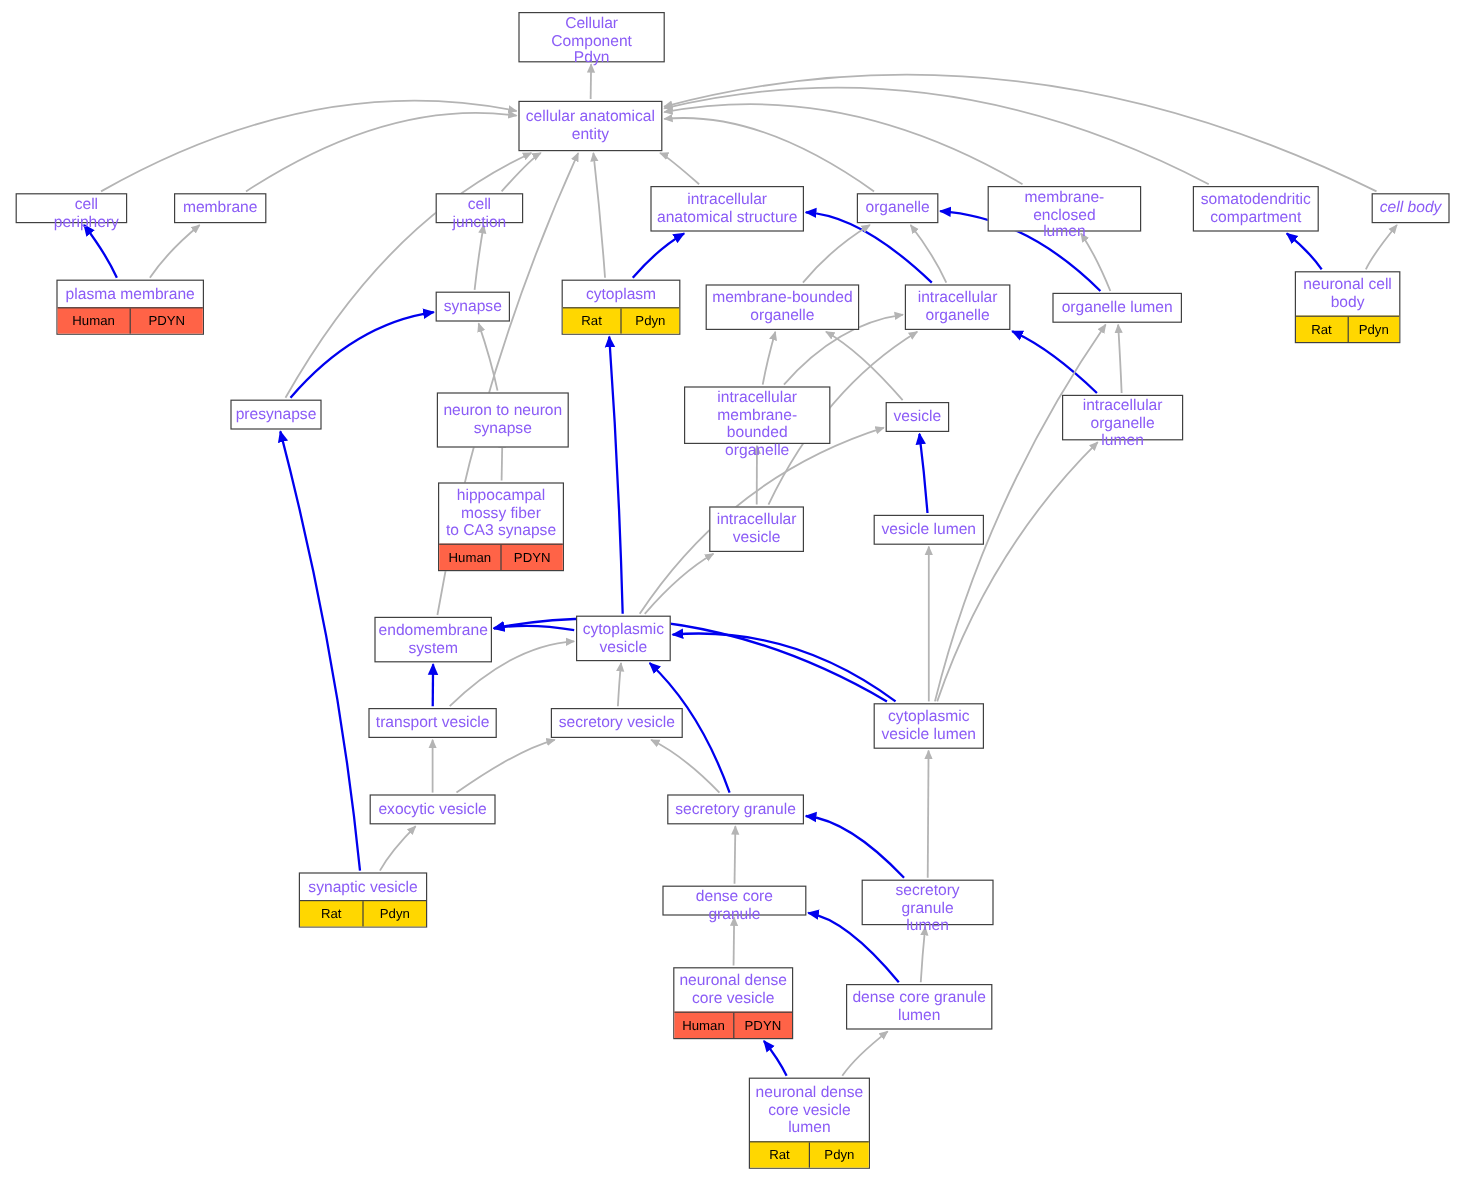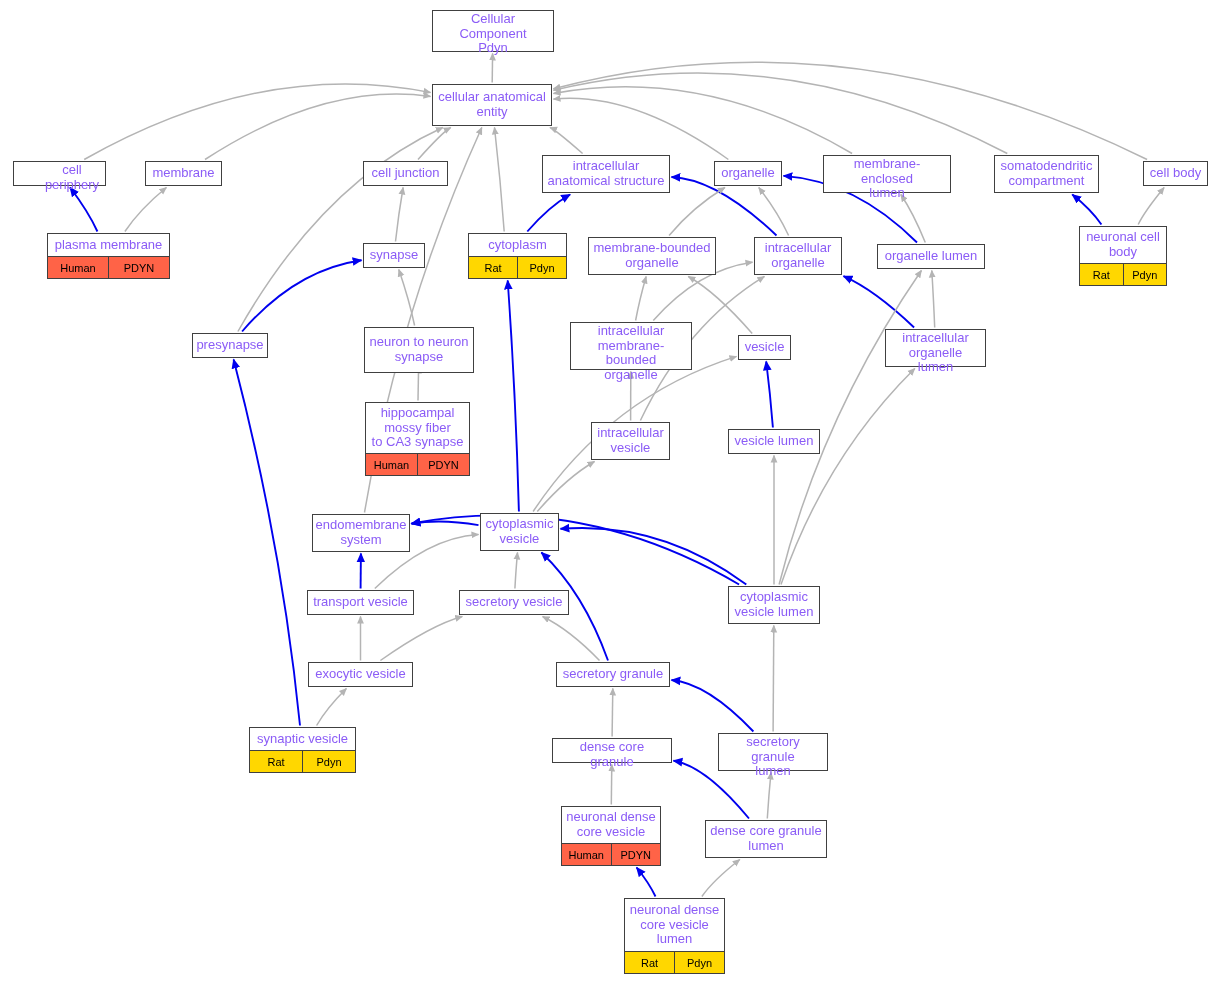--- a/index.html
+++ b/index.html
@@ -99,39 +99,39 @@
     <div class="node" style="left: 432px; top: 84px; width: 120px; height: 42px;">
       <div class="title">cellular anatomical
 entity</div>
     </div>
     <div class="node" style="left: 13px; top: 161px; width: 93px; height: 25px; padding-left: 25px;">
       <div class="title">cell periphery</div>
     </div>
     <div class="node" style="left: 145px; top: 161px; width: 77px; height: 25px;">
       <div class="title">membrane</div>
     </div>
-    <div class="node" style="left: 363px; top: 161px; width: 85px; height: 25px;">
+    <div class="node" style="left: 363px; top: 161px; width: 73px; height: 25px;">
       <div class="title">cell junction</div>
     </div>
     <div class="node" style="left: 542px; top: 155px; width: 128px; height: 38px;">
       <div class="title">intracellular
 anatomical structure</div>
     </div>
     <div class="node" style="left: 714px; top: 161px; width: 68px; height: 25px;">
       <div class="title">organelle</div>
     </div>
     <div class="node" style="left: 823px; top: 155px; width: 128px; height: 38px;">
       <div class="title">membrane-enclosed
 lumen</div>
     </div>
     <div class="node" style="left: 994px; top: 155px; width: 105px; height: 38px;">
       <div class="title">somatodendritic
 compartment</div>
     </div>
-    <div class="node" style="left: 1143px; top: 161px; width: 65px; height: 25px;">
+    <div class="node" style="left: 1143px; top: 161px; width: 65px; height: 25px; font-style: italic;">
       <div class="title">cell body</div>
     </div>
     <div class="node" style="left: 47px; top: 233px; width: 123px; height: 46px;">
       <div class="title">plasma membrane</div>
       <div class="species sp-human">
         <div class="cell">Human</div>
         <div class="cell">PDYN</div>
       </div>
     </div>
     <div class="node" style="left: 363px; top: 243px; width: 62px; height: 25px;">

